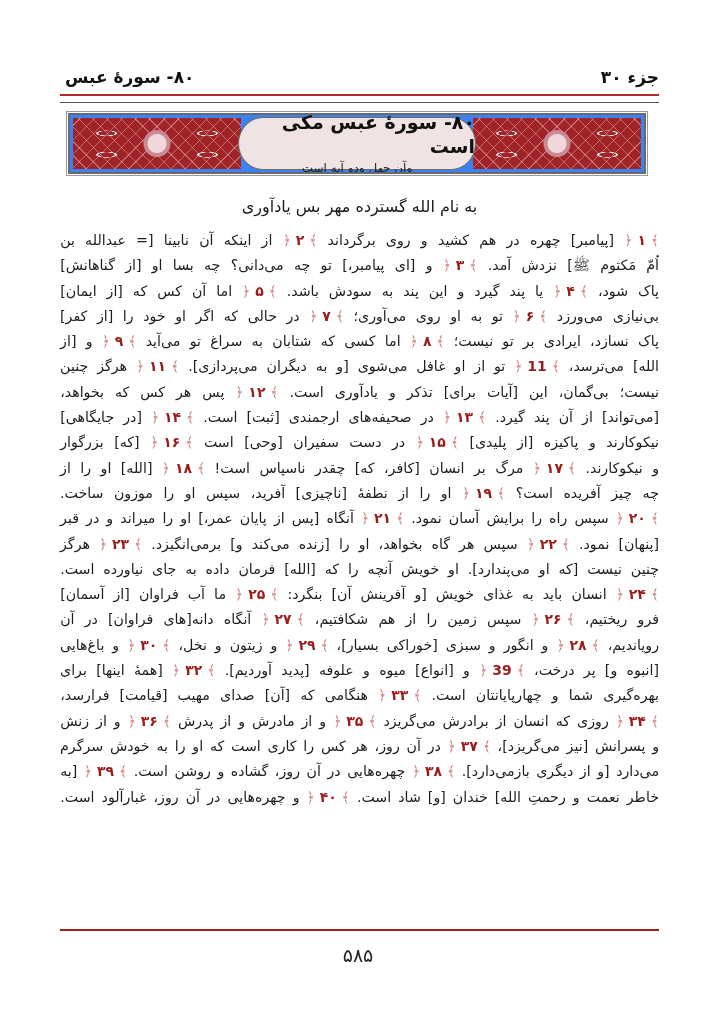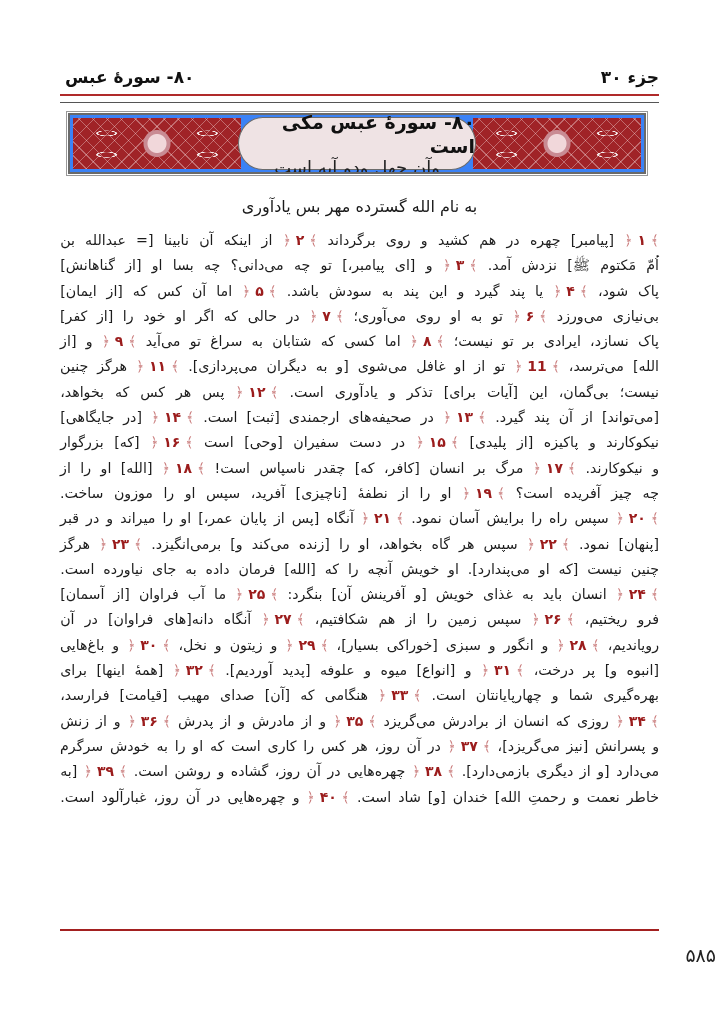--- a/index.html
+++ b/index.html
@@ -37,21 +37,21 @@
         #a02327;
     }
     .banner .orn.left { left: 3px; }
     .banner .orn.right { right: 3px; }
     .banner .cartouche {
       position: absolute; left: 168px; right: 168px; top: 2px; bottom: 2px;
       background: #efe3e4; border: 1px solid #6b6b6b; border-radius: 26px / 28px;
       display: flex; flex-direction: column; align-items: center; justify-content: center;
     }
     .banner .title { font-size: 19px; font-weight: bold; color: #111; line-height: 24px; }
-    .banner .subtitle { font-size: 18px; color: #222; line-height: 20px; }
+    .banner .subtitle { font-size: 12px; color: #222; line-height: 20px; }
     .basmala {
       position: absolute; left: 60px; right: 57px; top: 197px; text-align: center;
       font-size: 16px; color: #1a1a1a;
     }
     .body-text {
       position: absolute; left: 60px; right: 57px; top: 228px;
     }
     .line {
       height: 25.3px; line-height: 25.3px; font-size: 14.2px;
       text-align: justify; text-align-last: justify; white-space: nowrap;
@@ -60,21 +60,21 @@
     .line.last { justify-content: space-between; }
     .seg { white-space: nowrap; }
     .verse {
       color: #9b1c1c; font-weight: bold; white-space: nowrap; font-size: 14px;
     }
     .verse .br { color: #c97a7a; font-weight: normal; }
     .rule-bottom {
       position: absolute; left: 60px; right: 57px; top: 929px; height: 2px; background: #a32020;
     }
     .page-number {
-      position: absolute; left: 0; right: 0; top: 944px; text-align: right;
+      position: absolute; left: 0; right: 0; top: 944px; text-align: center;
       font-size: 19px; color: #222;
     }
   </style>
 </head>
 <body>
 
 <div class="running-header">
   <span>جزء ۳۰</span>
   <span>۸۰- سورهٔ عبس</span>
 </div>
@@ -402,21 +402,21 @@
       <span class="seg">نخل،</span>
       <span class="verse"><span class="br">﴾</span><span> ۳۰ </span><span class="br">﴿</span></span>
       <span class="seg">و</span>
       <span class="seg">باغ‌هایی</span>
     </div>
     <div class="line">
       <span class="seg">[انبوه</span>
       <span class="seg">و]</span>
       <span class="seg">پر</span>
       <span class="seg">درخت،</span>
-      <span class="verse"><span class="br">﴾</span><span> ۳۱ </span><span class="br">﴿</span></span>
+      <span class="verse"><span class="br">﴾</span><span> 39 </span><span class="br">﴿</span></span>
       <span class="seg">و</span>
       <span class="seg">[انواع]</span>
       <span class="seg">میوه</span>
       <span class="seg">و</span>
       <span class="seg">علوفه</span>
       <span class="seg">[پدید</span>
       <span class="seg">آوردیم].</span>
       <span class="verse"><span class="br">﴾</span><span> ۳۲ </span><span class="br">﴿</span></span>
       <span class="seg">[همهٔ</span>
       <span class="seg">اینها]</span>

